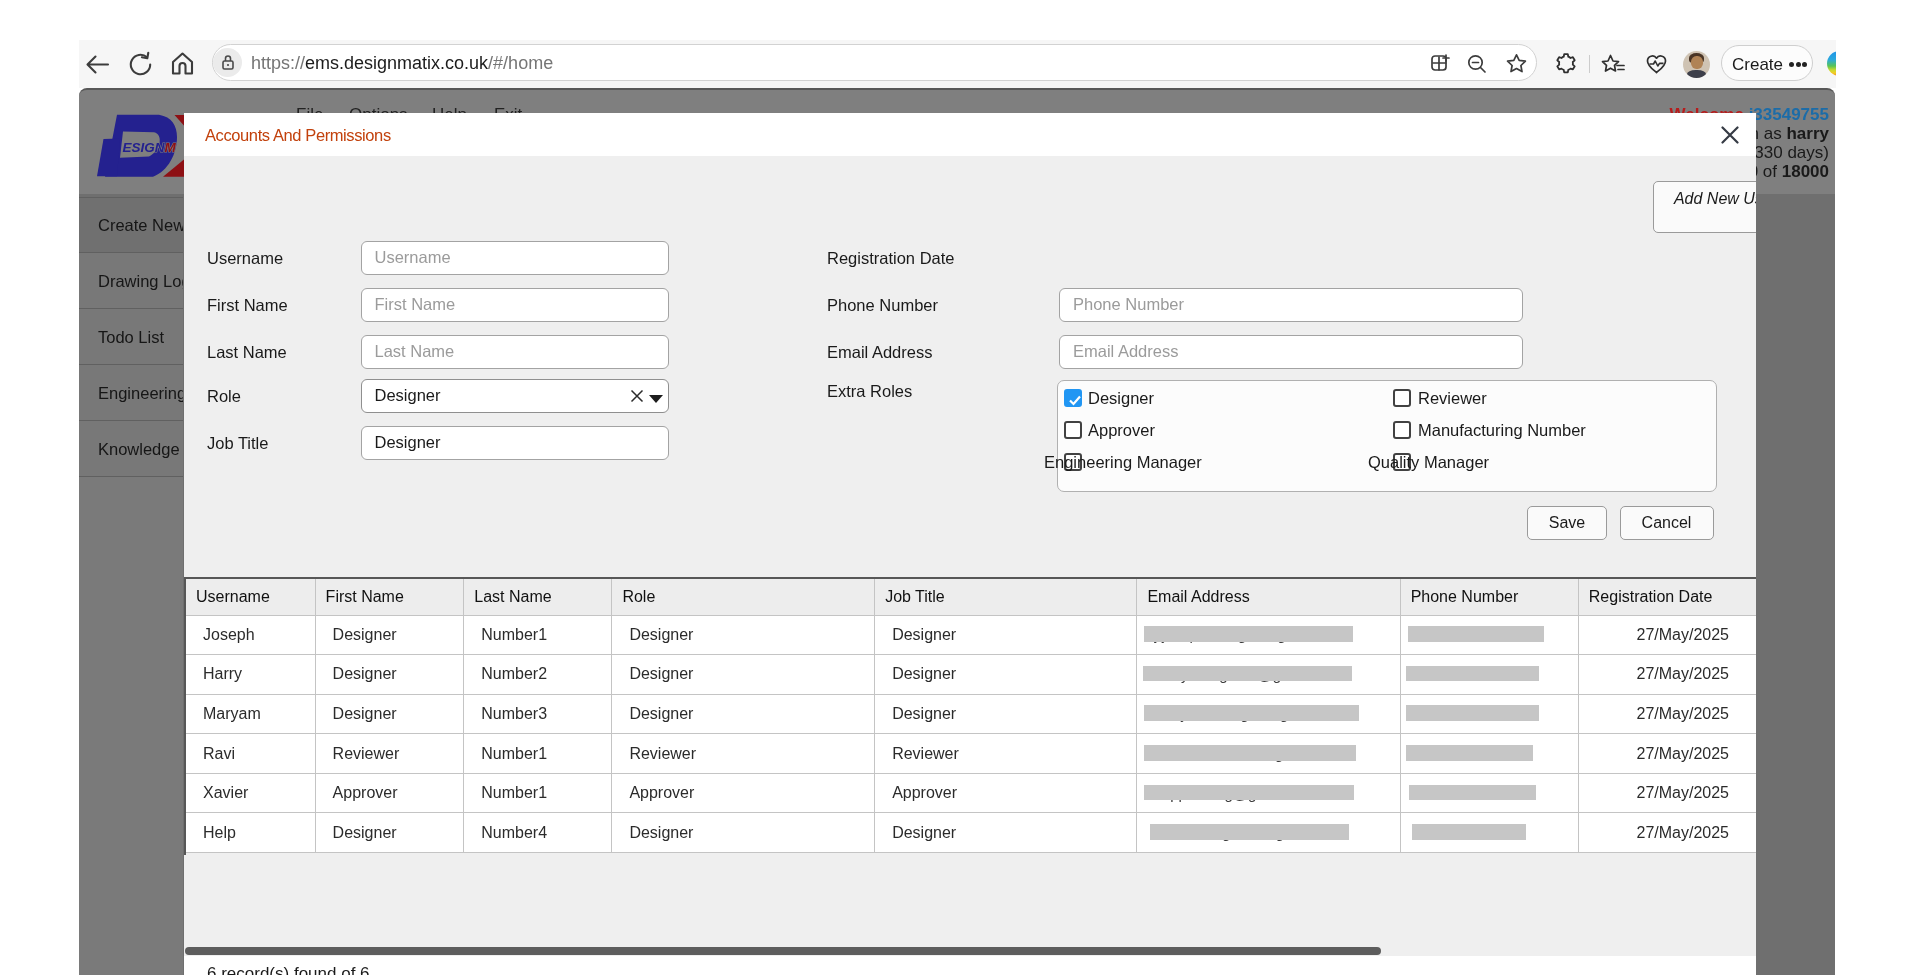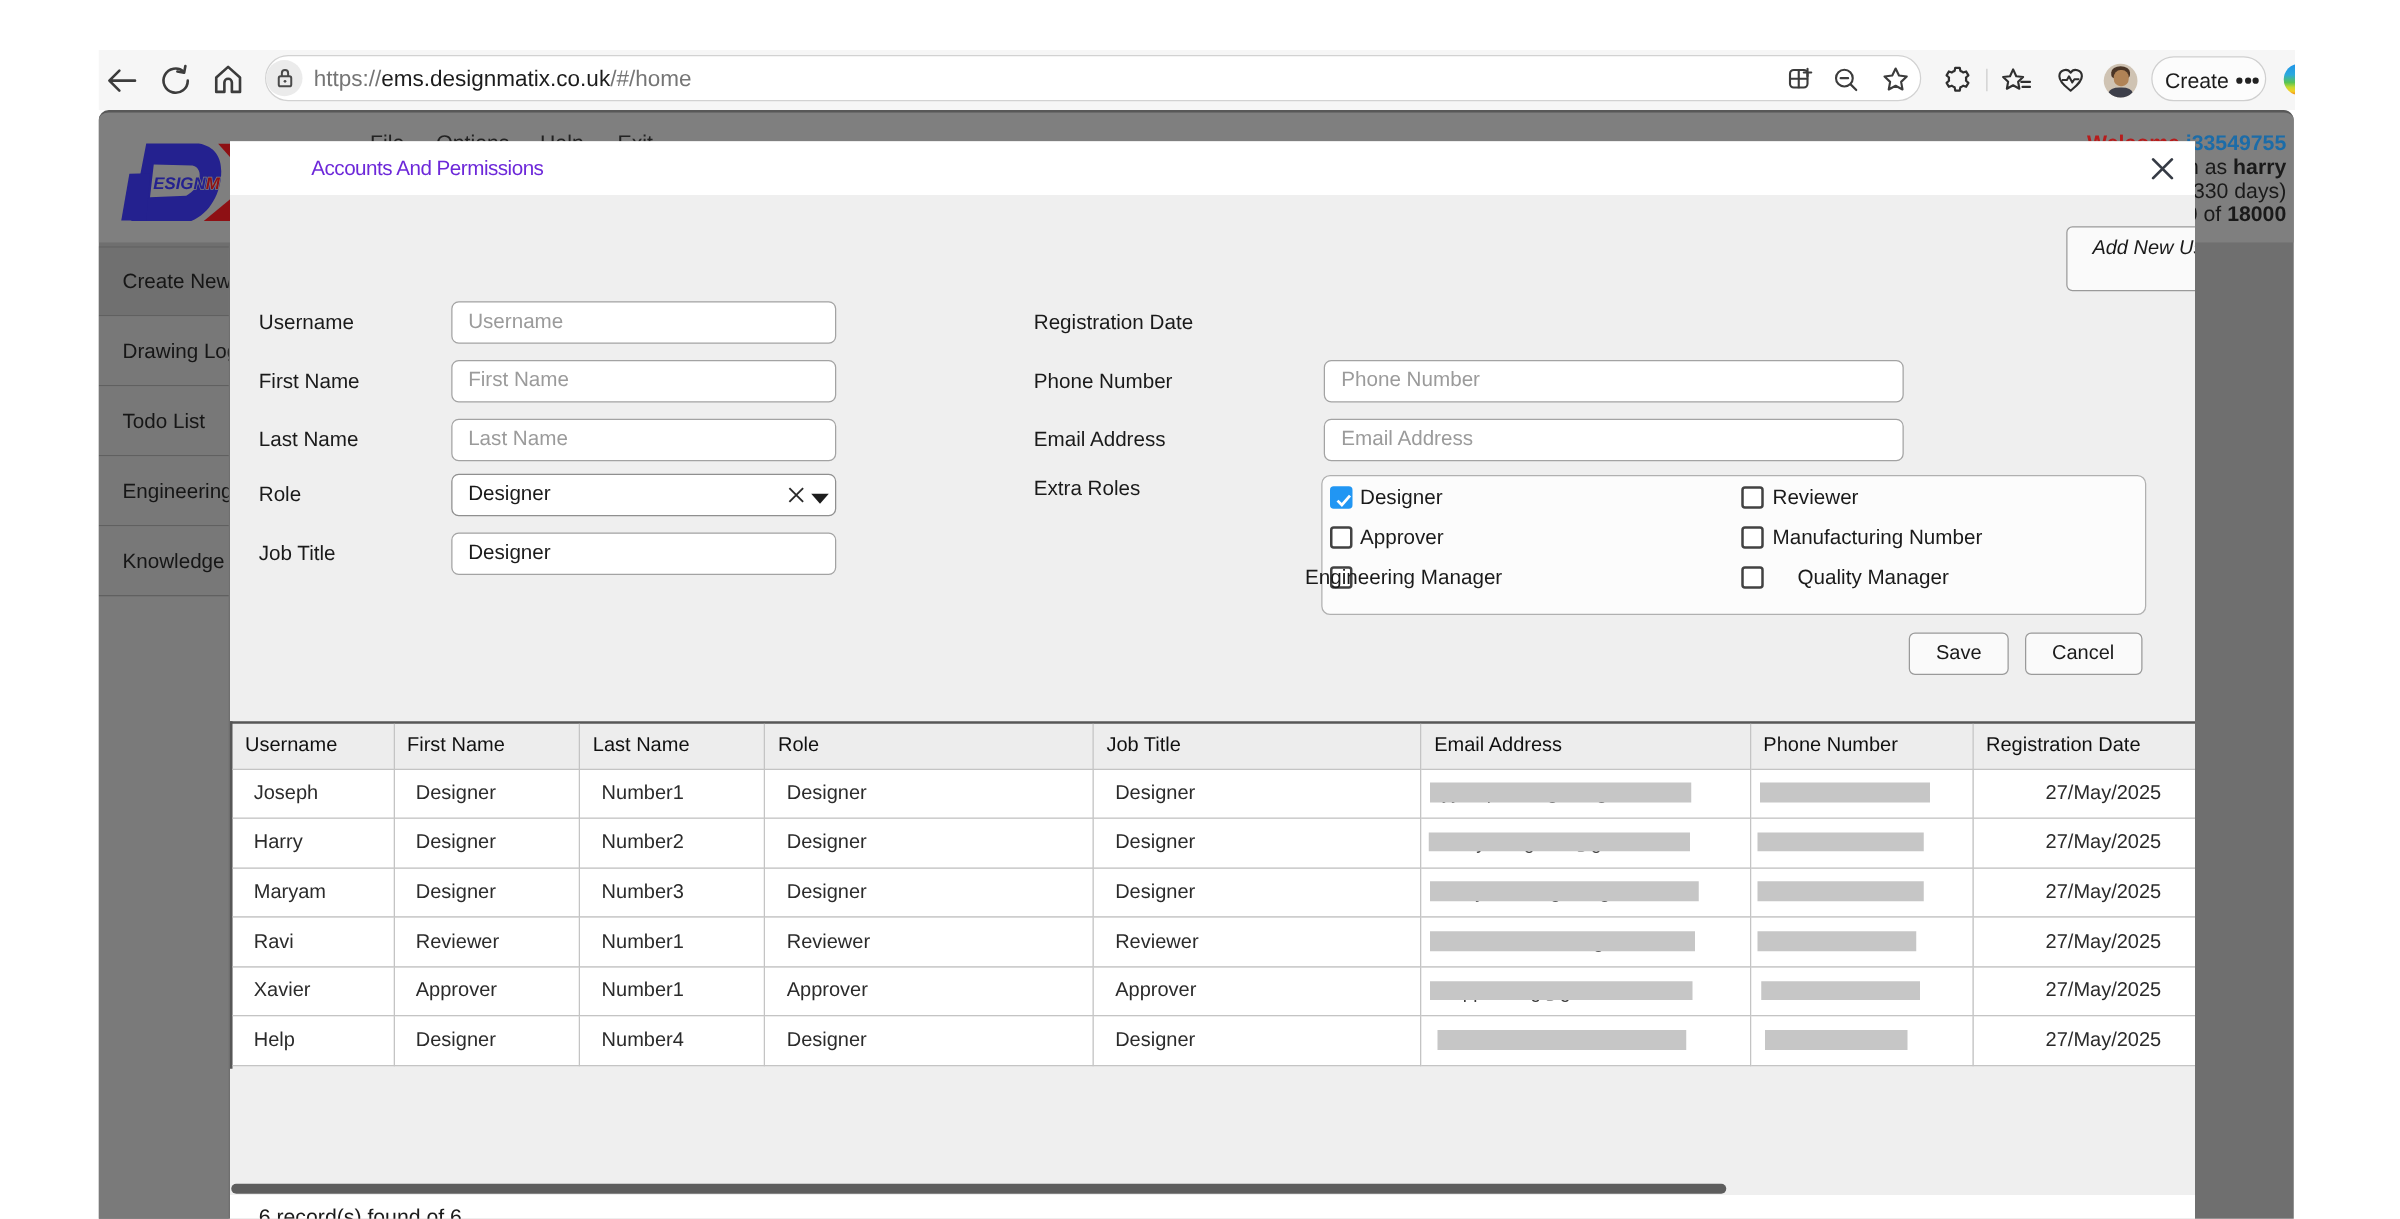--- a/index.html
+++ b/index.html
@@ -117,21 +117,21 @@
     <div class="abs sbt" style="top:186px;">Engineering D</div>
     <div class="abs sbt" style="top:242px;">Knowledge Ba</div>
   </div>
 </div>
 <style>
   .sbt { position:absolute; left:19px; font-size:16.5px; color:#161616; height:20px; line-height:20px; white-space:nowrap; }
 </style>
 
 <div class="abs" id="modal" style="left:184px;top:113px;width:1572px;height:862px;background:#efefef;overflow:hidden;">
   <div class="abs" style="left:0;top:0;width:1572px;height:43px;background:#fff;"></div>
-  <div class="abs" style="left:21px;top:12px;height:20px;line-height:20px;font-size:16.5px;letter-spacing:-0.4px;color:#6d28d9;margin-left:44px;">Accounts And Permissions</div>
+  <div class="abs" style="left:21px;top:12px;height:20px;line-height:20px;font-size:16.5px;letter-spacing:-0.4px;color:#c2410c;">Accounts And Permissions</div>
   <svg class="abs" style="left:1537px;top:13px;" width="18" height="18" viewBox="0 0 18 18">
     <path d="M1.5 1.5 L16.5 16.5 M16.5 1.5 L1.5 16.5" stroke="#363b45" stroke-width="2.2" stroke-linecap="round"></path>
   </svg>
 
   <div class="abs btn" style="left:1469px;top:68px;width:145px;height:52px;line-height:34px;font-style:italic;">Add New User</div>
 
   <div class="abs lbl" style="left:23px;top:135px;">Username</div>
   <div class="abs lbl" style="left:23px;top:182px;">First Name</div>
   <div class="abs lbl" style="left:23px;top:229px;">Last Name</div>
   <div class="abs lbl" style="left:23px;top:273px;">Role</div>
@@ -163,21 +163,21 @@
   <div class="abs cbl" style="left:904px;top:275.2px;">Designer</div>
   <div class="abs cb" style="left:880px;top:308px;"></div>
   <div class="abs cbl" style="left:904px;top:307px;">Approver</div>
   <div class="abs cb" style="left:880px;top:339.8px;"></div>
   <div class="abs cbl" style="left:860px;top:338.8px;">Engineering Manager</div>
   <div class="abs cb" style="left:1209px;top:276.2px;"></div>
   <div class="abs cbl" style="left:1234px;top:275.2px;">Reviewer</div>
   <div class="abs cb" style="left:1209px;top:308px;"></div>
   <div class="abs cbl" style="left:1234px;top:307px;">Manufacturing Number</div>
   <div class="abs cb" style="left:1209px;top:339.8px;"></div>
-  <div class="abs cbl" style="left:1254px;top:338.8px;">Quality Manager</div>
+  <div class="abs cbl" style="left:1184px;top:338.8px;">Quality Manager</div>
 
   <div class="abs btn" style="left:1343px;top:393px;width:80px;height:34px;line-height:32px;">Save</div>
   <div class="abs btn" style="left:1435.5px;top:393px;width:94px;height:34px;line-height:32px;">Cancel</div>
 
   <div class="abs" id="tbl" style="left:0;top:464px;width:1572px;height:278px;border-top:2px solid #575757;border-left:2px solid #575757;">
     <table style="border-collapse:collapse;width:1572px;table-layout:fixed;font-size:16px;color:#2b2b2b;">
       <colgroup>
         <col style="width:129px">
           <col style="width:148.5px">
           <col style="width:148px">

